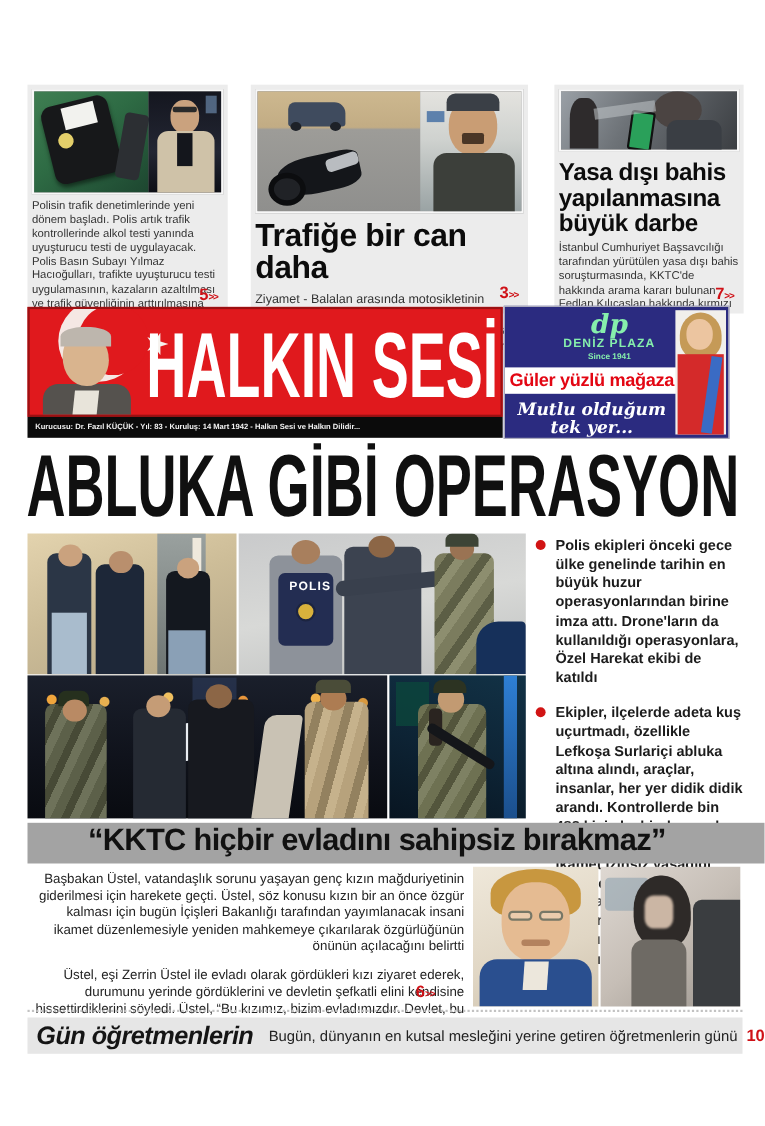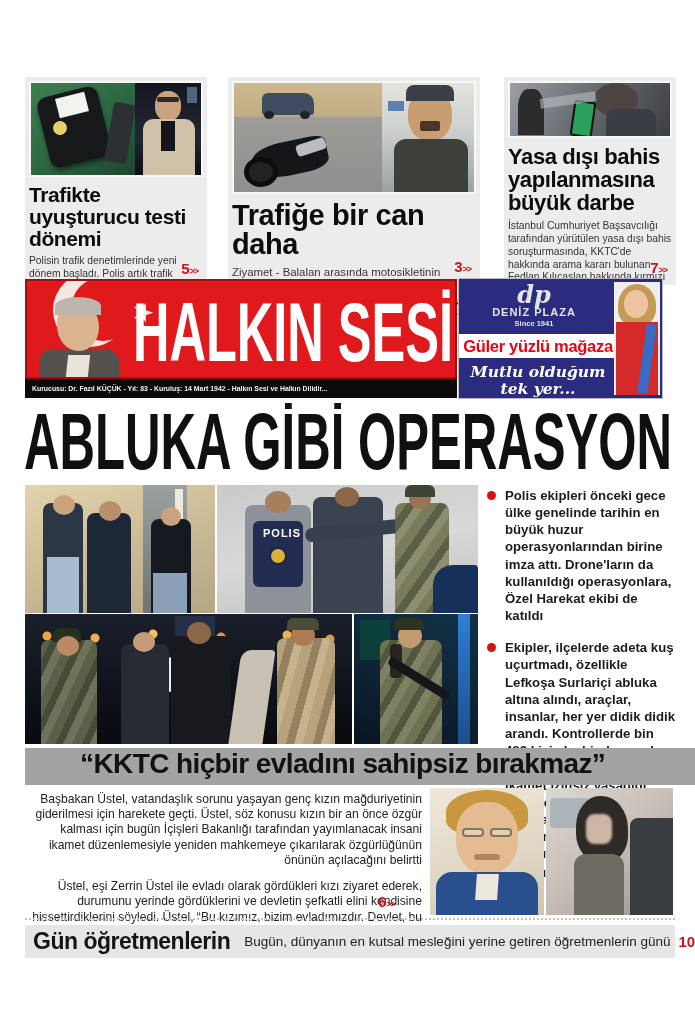--- a/index.html
+++ b/index.html
@@ -28,21 +28,21 @@
   .mh-suit{left:12px;bottom:-10px;width:80px;height:38px;background:#55524e;border-radius:14px 14px 0 0;}
   .mh-shirt{left:40px;bottom:0;width:22px;height:22px;background:#e8e4da;transform:skewX(-6deg);}
   .mh-face{left:30px;bottom:26px;width:42px;height:50px;background:#d9b48e;border-radius:46% 54% 48% 52%;}
   .mh-hair{left:28px;bottom:62px;width:46px;height:18px;background:#bdb6ad;border-radius:50% 50% 0 0;}
   .dateBar{background:#0b0b0b;display:flex;align-items:center;justify-content:space-between;box-sizing:border-box;padding:0 7px;}
   .dateBar .founder{color:#f3f3f3;font-size:6.9px;font-weight:700;white-space:nowrap;}
   .dateBar .dright{color:#ffffff;font-size:11px;font-weight:700;white-space:nowrap;display:flex;gap:12px;}
 
   
   .ad{background:#2b2b80;border:1px solid #b9b9c2;box-sizing:border-box;overflow:hidden;}
-  .ad-logo{left:0;top:5px;width:150px;text-align:center;color:#e5e5e5;}
+  .ad-logo{left:0;top:5px;width:150px;text-align:center;color:#86efac;padding-left:20px;}
   .ad-dp{font-family:"DejaVu Serif",serif;font-style:italic;font-size:24px;line-height:22px;font-weight:700;}
   .ad-brand{font-size:11px;font-weight:800;letter-spacing:1px;margin-top:0;}
   .ad-since{font-size:7.5px;font-weight:700;margin-top:1px;}
   .ad-strip{left:0;top:55px;width:158px;height:24px;background:#ffffff;display:flex;align-items:center;justify-content:center;}
   .ad-strip span{color:#e30613;font-weight:800;font-size:16.5px;letter-spacing:-0.3px;}
   .ad-script{left:0;top:84px;width:158px;text-align:center;color:#ffffff;
     font-family:"DejaVu Serif",serif;font-style:italic;font-weight:700;font-size:15.5px;line-height:17px;}
   .ad-girl{right:2px;top:3px;width:46px;height:113px;background:#f1efeb;overflow:hidden;}
   .girl-hair{left:4px;top:2px;width:38px;height:42px;background:#c59a57;border-radius:50% 50% 40% 40%;}
   .girl-face{left:10px;top:8px;width:24px;height:28px;background:#ecc5a0;border-radius:48%;}
@@ -64,21 +64,21 @@
 
   
   .kktc-strip{background:#a3a3a3;display:flex;align-items:flex-start;padding-left:45px;}
   .kktc-head{font-size:28px;font-weight:800;color:#111;letter-spacing:-0.6px;padding-left:10px;}
   .kktc-body{font-size:12.1px;color:#232323;line-height:1.26;text-align:right;}
   .kktc-body p{margin:0 0 11px 0;}
   .dotline{border-top:2px dotted #c2c2c2;height:0;}
 
   
   .bottom-strip{background:#e6e6e6;display:flex;align-items:center;box-sizing:border-box;padding:0 8px;}
-  .bstrip-title{font-size:23px;font-weight:800;color:#151515;letter-spacing:-0.5px;margin-right:14px;white-space:nowrap;}
+  .bstrip-title{font-size:23px;font-weight:800;color:#151515;letter-spacing:-0.5px;margin-right:14px;white-space:nowrap;font-style:italic;}
   .bstrip-text{font-size:13.5px;color:#222;white-space:nowrap;margin-right:8px;}
 </style>
 </head>
 <body>
 
 <div class="abs storybox" style="left:25px;top:77px;width:182px;height:208px;">
   <div class="story-img" style="width:174px;height:96px;">
     <div class="abs" style="left:0;top:0;width:104px;height:100%;background:linear-gradient(140deg,#3f7e52 0%,#2e6b44 45%,#1d4630 100%);">
       <div class="abs" style="left:12px;top:8px;width:62px;height:72px;background:#17181a;border-radius:10px;transform:rotate(-14deg);box-shadow:0 3px 4px rgba(0,0,0,.5);"></div>
       <div class="abs" style="left:26px;top:12px;width:30px;height:20px;background:#f2f2ee;transform:rotate(-14deg);"></div>
@@ -86,21 +86,20 @@
       <div class="abs" style="left:78px;top:20px;width:22px;height:60px;background:#2c2f33;border-radius:4px;transform:rotate(10deg);"></div>
     </div>
     <div class="abs" style="left:104px;top:0;width:70px;height:100%;background:linear-gradient(180deg,#14161f 0%,#232633 60%,#0d0e14 100%);">
       <div class="abs" style="left:20px;top:8px;width:26px;height:30px;border-radius:46%;background:#caa27e;"></div>
       <div class="abs" style="left:22px;top:14px;width:22px;height:5px;background:#2a2a2a;border-radius:2px;"></div>
       <div class="abs" style="left:8px;top:36px;width:52px;height:60px;background:#cfc2a8;border-radius:10px 10px 0 0;"></div>
       <div class="abs" style="left:26px;top:38px;width:14px;height:30px;background:#14161c;"></div>
       <div class="abs" style="left:52px;top:4px;width:10px;height:16px;background:#6a86a8;opacity:.7;"></div>
     </div>
   </div>
-  <div class="story-title" style="font-size:21px;line-height:1.05;margin-top:7px;">Trafikte uyuşturucu testi dönemi</div>
   <div class="story-body" style="font-size:10.3px;line-height:1.23;margin-top:5px;">Polisin trafik denetimlerinde yeni dönem başladı. Polis artık trafik kontrollerinde alkol testi yanında uyuşturucu testi de uygulayacak. Polis Basın Subayı Yılmaz Hacıoğulları, trafikte uyuşturucu testi uygulamasının, kazaların azaltılması ve trafik güvenliğinin arttırılmasına önemli katkı sağlayacağını vurguladı</div>
   <div class="abs pageref" style="right:9px;bottom:7px;"><span class="num">5</span><span class="arr">&gt;&gt;</span></div>
 </div>
 
 <div class="abs storybox" style="left:228px;top:77px;width:252px;height:208px;">
   <div class="story-img" style="width:244px;height:113px;">
     <div class="abs" style="left:0;top:0;width:148px;height:100%;background:linear-gradient(180deg,#cdb88f 0%,#c2ac84 30%,#9d9c98 32%,#8f8f8d 100%);">
       <div class="abs" style="left:28px;top:10px;width:52px;height:22px;background:#3f4b5e;border-radius:6px 10px 3px 3px;"></div>
       <div class="abs" style="left:30px;top:28px;width:10px;height:8px;border-radius:50%;background:#1d2128;"></div>
       <div class="abs" style="left:66px;top:28px;width:10px;height:8px;border-radius:50%;background:#1d2128;"></div>

